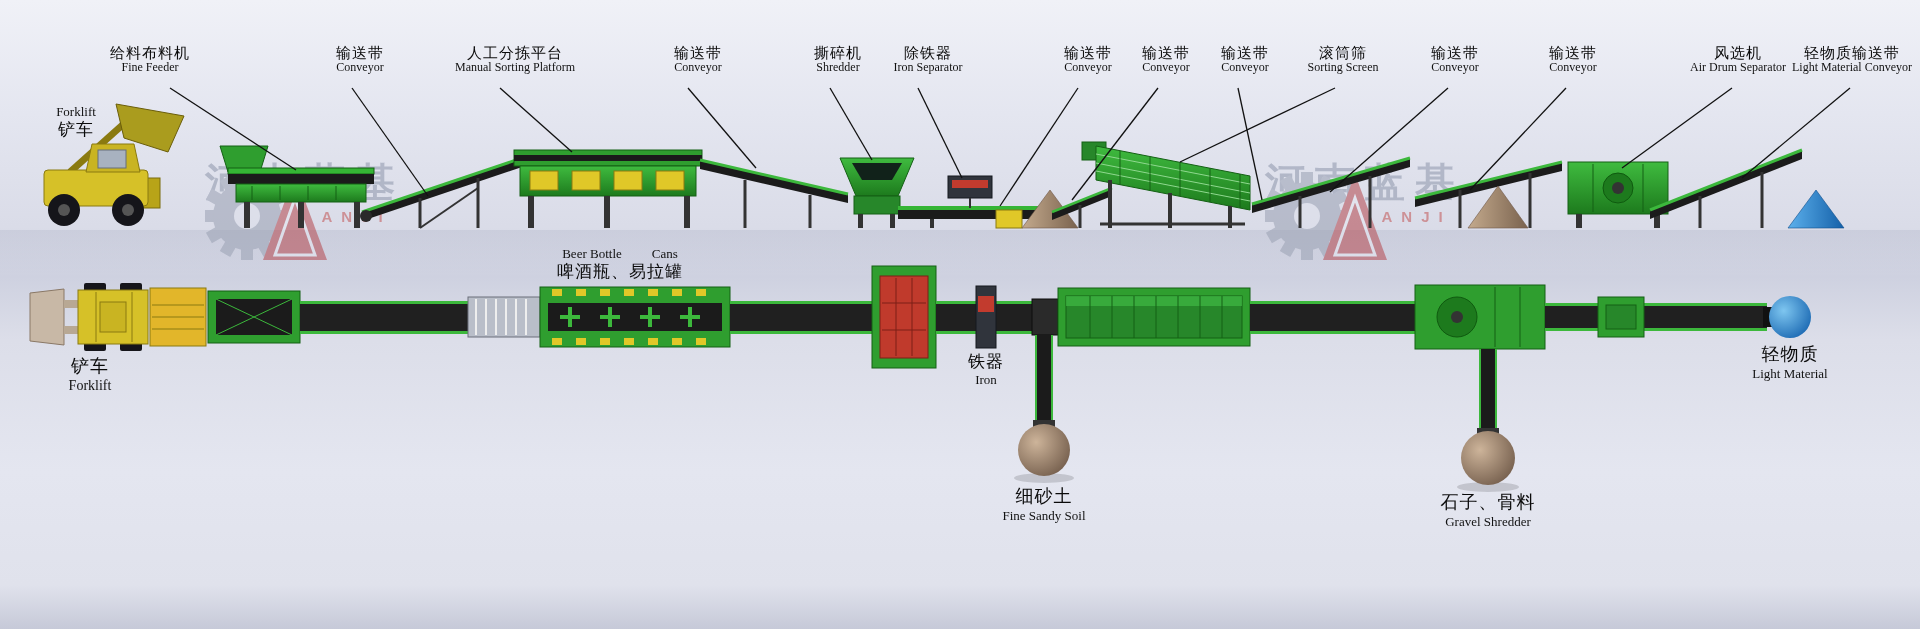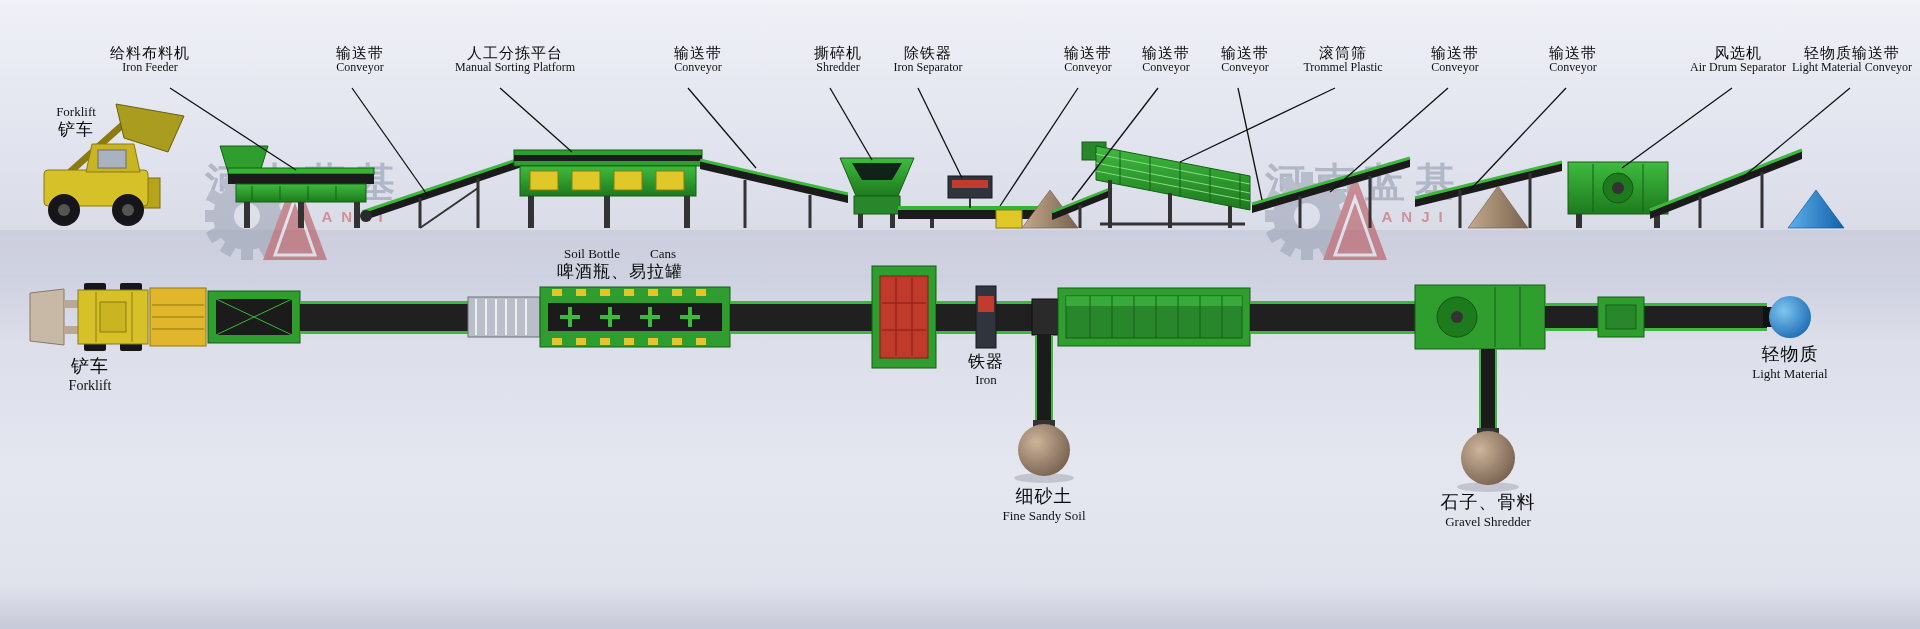--- a/index.html
+++ b/index.html
@@ -425,21 +425,21 @@
       <rect x="1763" y="307" width="10" height="20" fill="#111"></rect>
     </g>
 
     <g>
       <circle cx="1790" cy="317" r="21" fill="url(#sphereBlue)"></circle>
     </g>
   </svg>
 
   <div class="callout" style="left:150px">
     <span class="cn">给料布料机</span>
-    <span class="en">Iron Feeder</span>
+    <span class="en">Fine Feeder</span>
   </div>
   <div class="callout" style="left:360px">
     <span class="cn">输送带</span>
     <span class="en">Conveyor</span>
   </div>
   <div class="callout" style="left:515px">
     <span class="cn">人工分拣平台</span>
     <span class="en">Manual Sorting Platform</span>
   </div>
   <div class="callout" style="left:698px">
@@ -461,21 +461,21 @@
   <div class="callout" style="left:1166px">
     <span class="cn">输送带</span>
     <span class="en">Conveyor</span>
   </div>
   <div class="callout" style="left:1245px">
     <span class="cn">输送带</span>
     <span class="en">Conveyor</span>
   </div>
   <div class="callout" style="left:1343px">
     <span class="cn">滚筒筛</span>
-    <span class="en">Trommel Plastic</span>
+    <span class="en">Sorting Screen</span>
   </div>
   <div class="callout" style="left:1455px">
     <span class="cn">输送带</span>
     <span class="en">Conveyor</span>
   </div>
   <div class="callout" style="left:1573px">
     <span class="cn">输送带</span>
     <span class="en">Conveyor</span>
   </div>
   <div class="callout" style="left:1738px">
@@ -487,21 +487,21 @@
     <span class="en">Light Material Conveyor</span>
   </div>
 
   <div class="biglabel" style="left:76px;top:104px">
     <span class="en">Forklift</span>
     <span class="cn" style="font-size:17px">铲车</span>
   </div>
 
   <div class="biglabel" style="left:620px;top:246px">
     <div class="pairline">
-      <span>Soil Bottle</span>
+      <span>Beer Bottle</span>
       <span>Cans</span>
     </div>
     <span class="cn" style="font-size:17px">啤酒瓶、易拉罐</span>
   </div>
 
   <div class="biglabel" style="left:90px;top:356px">
     <span class="cn">铲车</span>
     <span class="en" style="font-size:14px">Forklift</span>
   </div>
 

